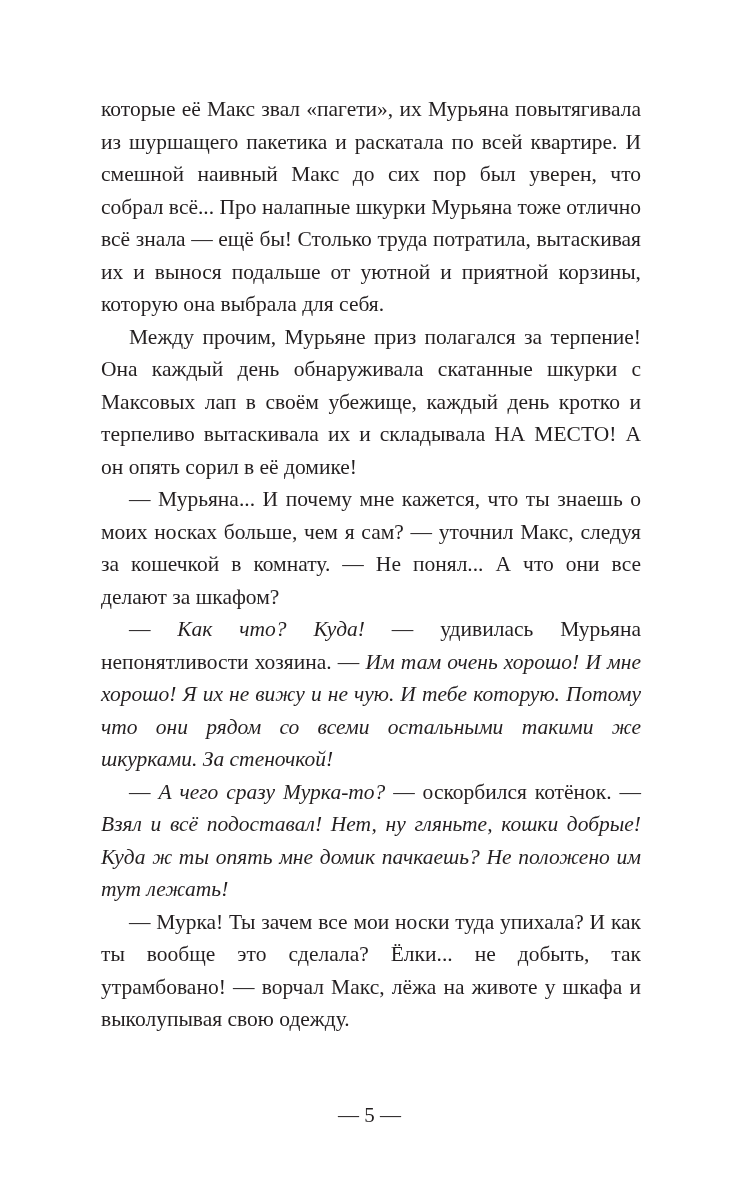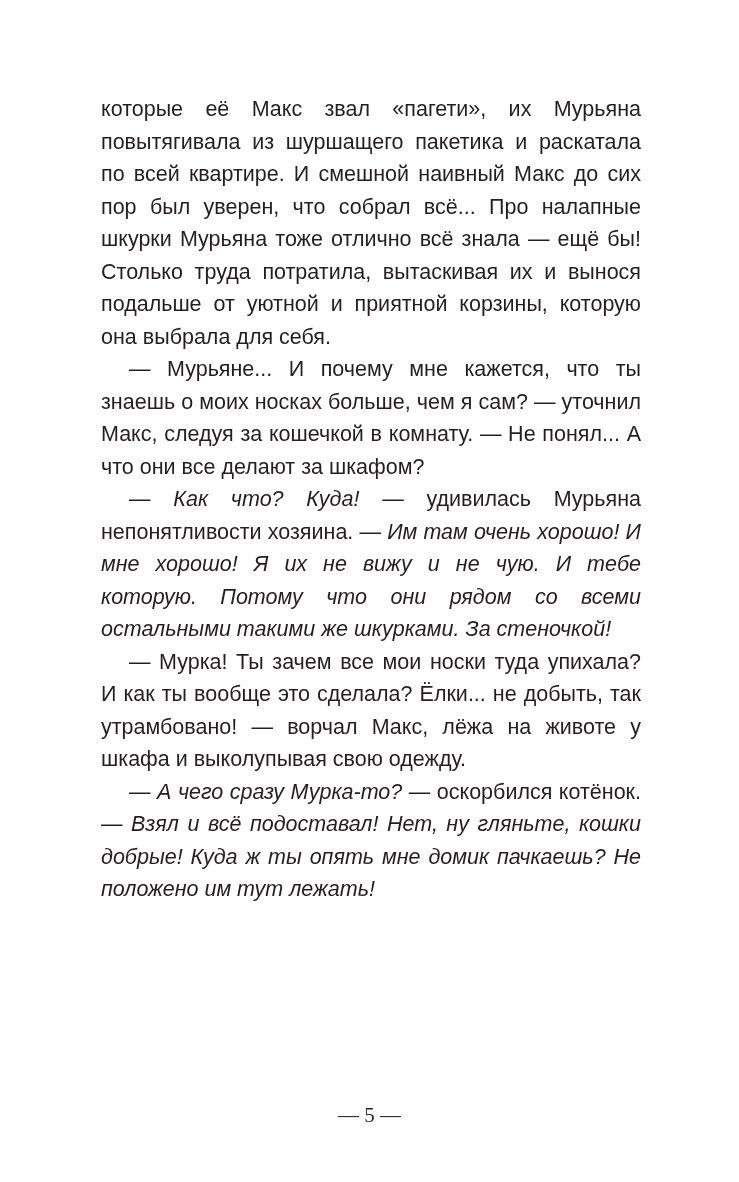--- a/index.html
+++ b/index.html
@@ -2,21 +2,21 @@
 <html><head>
   <meta charset="utf-8">
   <style>
     html, body { margin: 0; padding: 0; background: #ffffff; }
     body { width: 739px; height: 1182px; position: relative; overflow: hidden; }
     .page {
       position: absolute;
       left: 101px;
       top: 93px;
       width: 540px;
-      font-family: Liberation Sans, sans-serif;
+      font-family: Liberation Serif, serif;
       font-size: 21.5px;
       line-height: 32.5px;
       color: #231f20;
       text-align: justify;
     }
     .page p { margin: 0; }
     .page p.indent { text-indent: 28px; }
     .page p.last-left { text-align-last: left; }
     .page em { font-style: italic; }
     .folio {
@@ -31,22 +31,25 @@
     }
   </style>
 </head>
 <body>
 
 <div class="page">
   <p class="last-left">
     <span>которые её Макс звал «пагети», их Мурьяна повытягивала из шуршащего пакетика и раскатала по всей квартире. И смешной наивный Макс до сих пор был уверен, что собрал всё... Про налапные шкурки Мурьяна тоже отлично всё знала — ещё бы! Столько труда потратила, вытаскивая их и вынося подальше от уютной и приятной корзины, которую она выбрала для себя.</span>
   </p>
   <p class="indent last-left">
-    <span>— Мурьяне... И почему мне кажется, что ты знаешь о моих носках больше, чем я сам? — уточнил Макс, следуя за кошечкой в комнату. — Не понял... А что они все делают за шкафом?</span>
+    <span>Между прочим, Мурьяне приз полагался за терпение! Она каждый день обнаруживала скатанные шкурки с Максовых лап в своём убежище, каждый день кротко и терпеливо вытаскивала их и складывала НА МЕСТО! А он опять сорил в её домике!</span>
+  </p>
+  <p class="indent last-left">
+    <span>— Мурьяна... И почему мне кажется, что ты знаешь о моих носках больше, чем я сам? — уточнил Макс, следуя за кошечкой в комнату. — Не понял... А что они все делают за шкафом?</span>
   </p>
   <p class="indent last-left"><span>— </span><em>Как что? Куда!</em><span> — удивилась Мурьяна непонятливости хозяина. — </span><em>Им там очень хорошо! И мне хорошо! Я их не вижу и не чую. И тебе которую. Потому что они рядом со всеми остальными такими же шкурками. За стеночкой!</em></p>
+  <p class="indent last-left"><span>— </span><em>А чего сразу Мурка-то?</em><span> — оскорбился котёнок. — </span><em>Взял и всё подоставал! Нет, ну гляньте, кошки добрые! Куда ж ты опять мне домик пачкаешь? Не положено им тут лежать!</em></p>
   <p class="indent last-left">
     <span>— Мурка! Ты зачем все мои носки туда упихала? И как ты вообще это сделала? Ёлки... не добыть, так утрамбовано! — ворчал Макс, лёжа на животе у шкафа и выколупывая свою одежду.</span>
   </p>
-  <p class="indent last-left"><span>— </span><em>А чего сразу Мурка-то?</em><span> — оскорбился котёнок. — </span><em>Взял и всё подоставал! Нет, ну гляньте, кошки добрые! Куда ж ты опять мне домик пачкаешь? Не положено им тут лежать!</em></p>
 </div>
 
 <div class="folio">— 5 —</div>
 
 </body></html>

